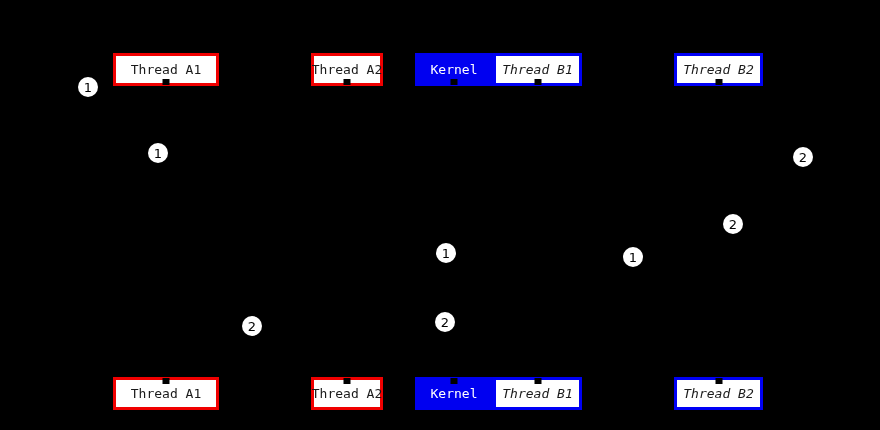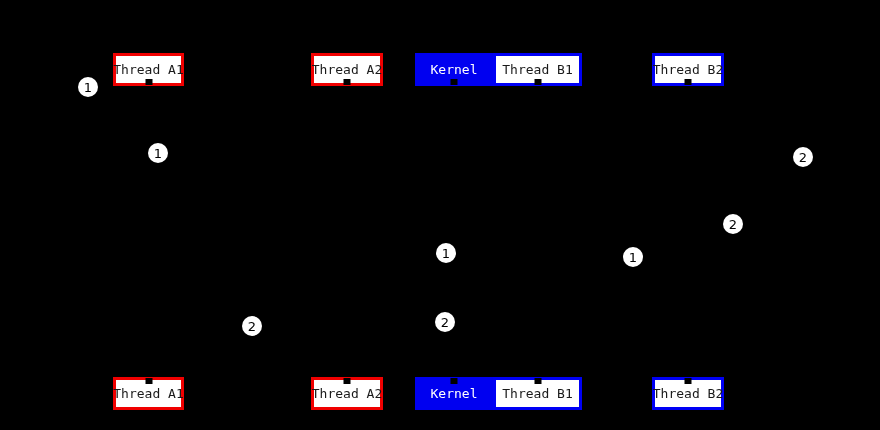--- a/index.html
+++ b/index.html
@@ -18,31 +18,31 @@
     display: flex;
     align-items: center;
     justify-content: center;
     background: #fff;
     border: 3px solid #fff;
     font-size: 13px;
     color: #1a1a1a;
     white-space: nowrap;
   }
   .box.red    { border-color: #f00000; }
-  .box.blue   { border-color: #0000f5; }
+  .box.blue   { border-color: #0000f5; font-style: italic; }
   .box.kernel { background: #0000f0; border-color: #0000f0; color: #ffffff; }
 
   .row-top    { top: 53px; }
   .row-bottom { top: 377px; }
 
-  .col-a1 { left: 113px; width: 71px; }
+  .col-a1 { left: 113px; width: 106px; }
   .col-a2 { left: 311px; width: 72px; }
   .col-k  { left: 415px; width: 78px; }
   .col-b1 { left: 493px; width: 89px; }
-  .col-b2 { left: 652px; width: 72px; }
+  .col-b2 { left: 674px; width: 89px; }
 
   
   .notch {
     position: absolute;
     left: 50%;
     transform: translateX(-50%);
     width: 7px;
     height: 6px;
     background: #000;
   }

